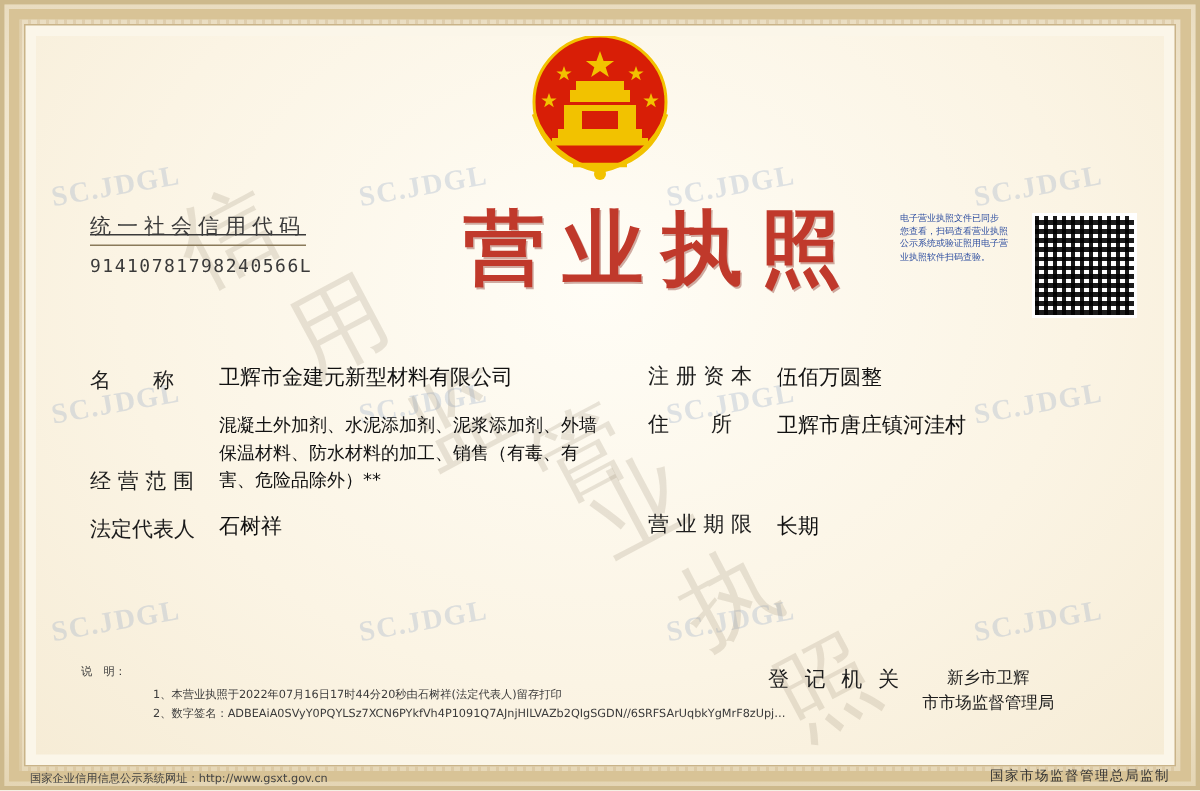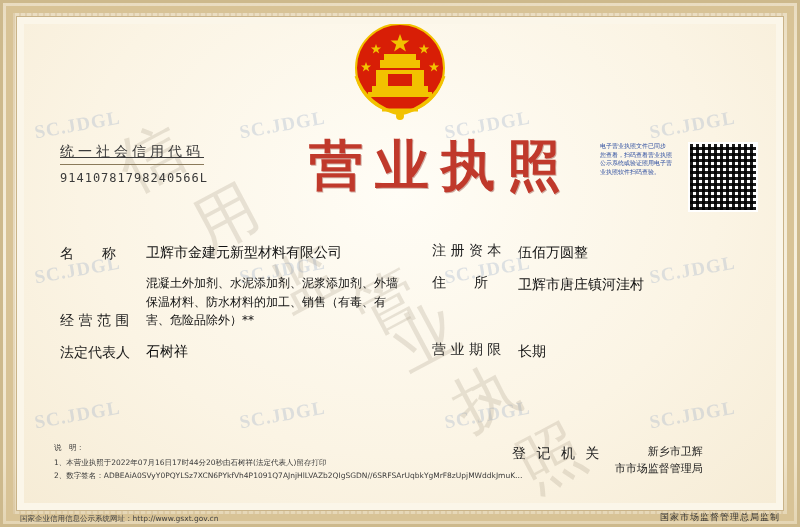--- a/index.html
+++ b/index.html
@@ -208,21 +208,21 @@
     font-size: 14px;
     letter-spacing: 3px;
     color: #1d1d1d;
     display: inline-block;
   }
   .reg-auth .ra-val {
     font-family: "DejaVu Sans", sans-serif;
     font-size: 11px;
     color: #1d1d1d;
     line-height: 1.5;
-    text-align: right;
+    text-align: center;
     display: inline-block;
     vertical-align: top;
     margin-left: 8px;
   }
   .reg-date {
     position: absolute;
     right: 46px;
     top: 462px;
     font-family: "DejaVu Sans", sans-serif;
     font-size: 14px;
@@ -242,20 +242,21 @@
     color: #3b3b3b;
     line-height: 1.7;
   }
   .notes .n-title {
     margin-bottom: 2px;
   }
   .notes .n-item {
     white-space: nowrap;
     overflow: hidden;
     text-overflow: ellipsis;
+    margin-left: 48px;
   }
 
   .footer-left {
     position: absolute;
     left: 20px;
     bottom: 3px;
     font-family: "DejaVu Sans", sans-serif;
     font-size: 7.5px;
     color: #444;
   }

